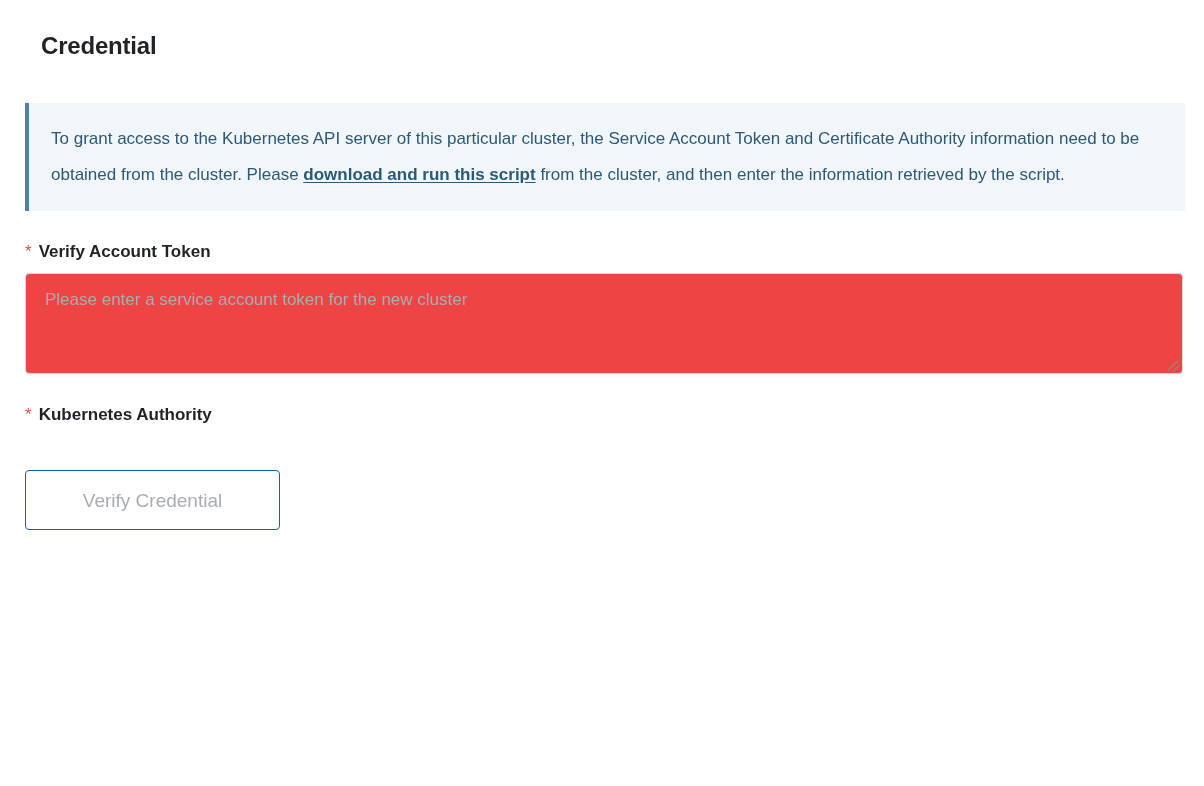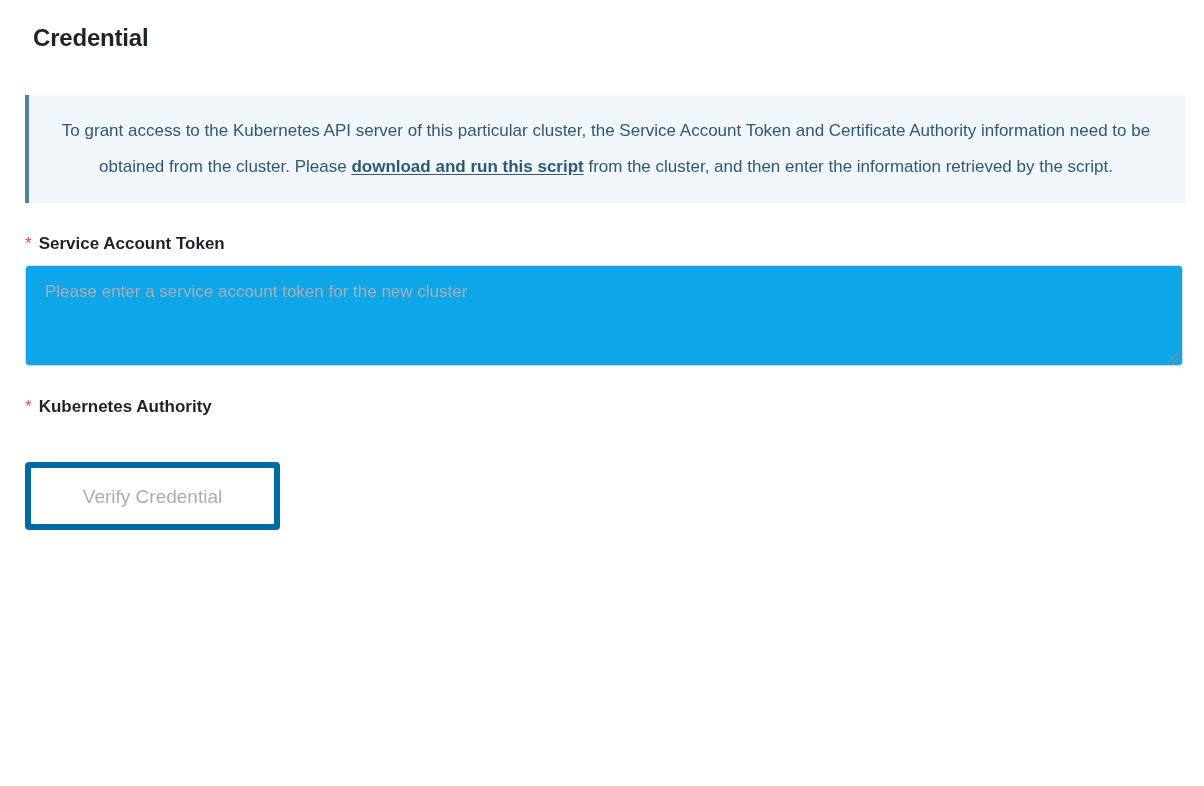--- a/index.html
+++ b/index.html
@@ -24,39 +24,38 @@
   }
 
   
   .page-title {
     font-size: 24px;
     font-weight: bold;
     line-height: 1;
     color: #1f2328;
     letter-spacing: -0.2px;
     padding-top: 18px;
-    margin: 8px;
+    margin: 16px;
   }
 
   
   .info-box {
     margin-top: 45px;
     background: #f1f6fa;
     border-left: 4px solid #4d81ac;
     box-sizing: border-box;
     width: 1160px;
     padding: 18px 24px 18px 22px;
   }
   .info-text {
     font-size: 17px;
     line-height: 36px;
     color: #2d5976;
     margin: 0;
     font-weight: normal;
-    text-align: center;
   }
   .info-link {
     color: #2d5976;
     font-weight: bold;
     text-decoration: underline;
     text-underline-offset: 2px;
     cursor: pointer;
   }
 
   
@@ -84,21 +83,21 @@
     position: relative;
     width: 1158px;
     height: 101px;
   }
   .ta {
     box-sizing: border-box;
     width: 1158px;
     height: 101px;
     border: 1px solid #d6d9dd;
     border-radius: 4px;
-    background: #0ea5e9;
+    background: #ef4444;
     padding: 15px 19px;
     font-family: "Liberation Sans", sans-serif;
     font-size: 17px;
     line-height: 22px;
     color: #1f2328;
     resize: none;
     outline: none;
     display: block;
   }
   .ta::placeholder {
@@ -133,23 +132,23 @@
     transform: rotate(-45deg);
   }
 
   
   .btn-row {
     margin-top: 45px;
   }
   .btn-verify {
     box-sizing: border-box;
     width: 255px;
-    height: 68px;
+    height: 60px;
     background: #ffffff;
-    border: 6px solid #0369a1;
+    border: 1px solid #0369a1;
     border-radius: 4px;
     color: #a8adb4;
     font-family: "Liberation Sans", sans-serif;
     font-size: 19px;
     line-height: 1;
     cursor: not-allowed;
     padding: 0;
   }
 </style>
 </head>
@@ -159,21 +158,21 @@
 
   <h1 class="page-title">Credential</h1>
 
   <div class="info-box">
     <p class="info-text"><span>To grant access to the Kubernetes API server of this particular cluster, the Service Account Token and Certificate Authority information need to be obtained from the cluster. Please </span><a class="info-link" href="#">download and run this script</a><span> from the cluster, and then enter the information retrieved by the script.</span></p>
   </div>
 
   <div class="field">
     <label class="field-label">
       <span class="req-star">*</span>
-      <span>Service Account Token</span>
+      <span>Verify Account Token</span>
     </label>
     <div class="textarea-wrap">
       <textarea class="ta" placeholder="Please enter a service account token for the new cluster" style=""></textarea>
       <span class="resize-grip">
         <i class="l1"></i>
           <i class="l2"></i>
       </span>
     </div>
   </div>
 

